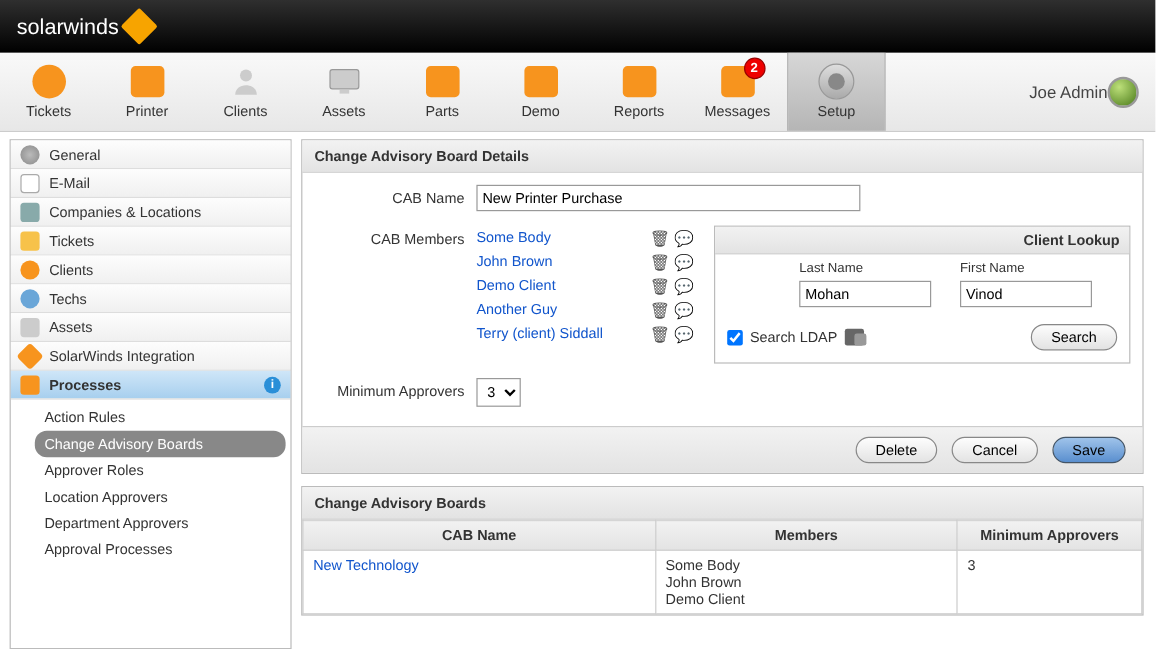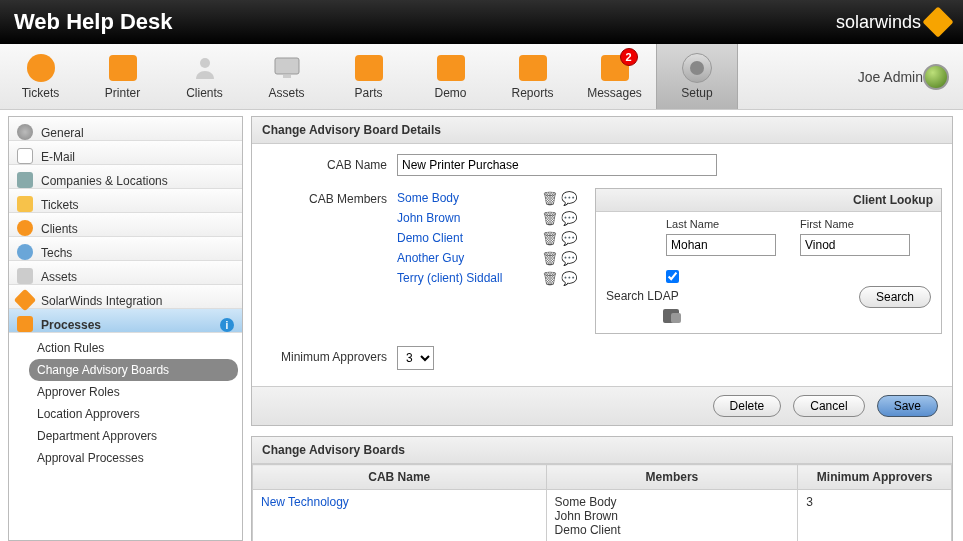--- a/index.html
+++ b/index.html
@@ -67,21 +67,21 @@
 
   
   .mainbody { display: flex; height: calc(541px - 44px - 66px); }
 
   
   .sidebar {
     width: 235px; border: 1px solid #bbb; margin: 6px 4px 0 8px;
     background: #fff;
   }
   .sidebar .navitem {
-    display: flex; align-items: flex-end; gap: 8px;
+    display: flex; align-items: center; gap: 8px;
     height: 24px; padding: 0 8px;
     border-bottom: 1px solid #ddd;
     font-size: 12px; color: #333;
     background: linear-gradient(#fdfdfd,#f0f0f0);
     cursor: pointer;
   }
   .sidebar .navitem.selected {
     background: linear-gradient(#cfe6f8,#a7cfee);
     font-weight: bold;
   }
@@ -136,21 +136,21 @@
   .lookup-head {
     background: linear-gradient(#f2f2f2,#e3e3e3);
     border-bottom:1px solid #ccc; padding:4px 8px; font-weight:bold; font-size:12px;text-align:right;
   }
   .lookup-body { padding: 6px 10px 10px 10px; }
   .lookup-cols { display:flex; gap:24px; margin-left:60px;}
   .lookup-cols .col { display:flex; flex-direction:column; gap:4px; }
   .lookup-cols label { font-size:11px; }
   .lookup-cols input { width:110px; }
   .lookup-foot { display:flex; align-items:center; justify-content:space-between; margin-top:14px;}
-  .lookup-foot .left { display:flex; align-items:flex-end; gap:6px; font-size:12px;flex-direction:column;}
+  .lookup-foot .left { display:flex; align-items:center; gap:6px; font-size:12px;}
   .ldap-icon { width:16px; height:14px; background:#666; display:inline-block; border-radius:2px; position:relative;}
   .ldap-icon::after{content:"";position:absolute;width:10px;height:10px;background:#999;border-radius:2px;left:8px;top:4px;}
 
   .pillbtn {
     display:inline-flex; align-items:center; justify-content:center;
     height:22px; padding: 0 16px;
     border:1px solid #888; border-radius: 11px;
     background: linear-gradient(#fdfdfd,#e3e3e3);
     font-size:12px; cursor:pointer;
   }
@@ -173,21 +173,20 @@
   }
   table.cablist td { border:1px solid #ccc; padding:5px 8px; vertical-align:top; }
   table.cablist td.link a { color:#1155cc; text-decoration:none; }
 
   .chk { width:13px; height:13px; }
 </style>
 </head>
 <body>
 
 <div class="topbar">
-  <div class="title">Web Help Desk</div>
   <div class="brand">
     <span>solarwinds</span>
     <span class="brand-logo"></span>
   </div>
 </div>
 
 <div class="maintabs">
   <div class="tab">
     <div class="icon">
         <span class="ic-round"></span>

